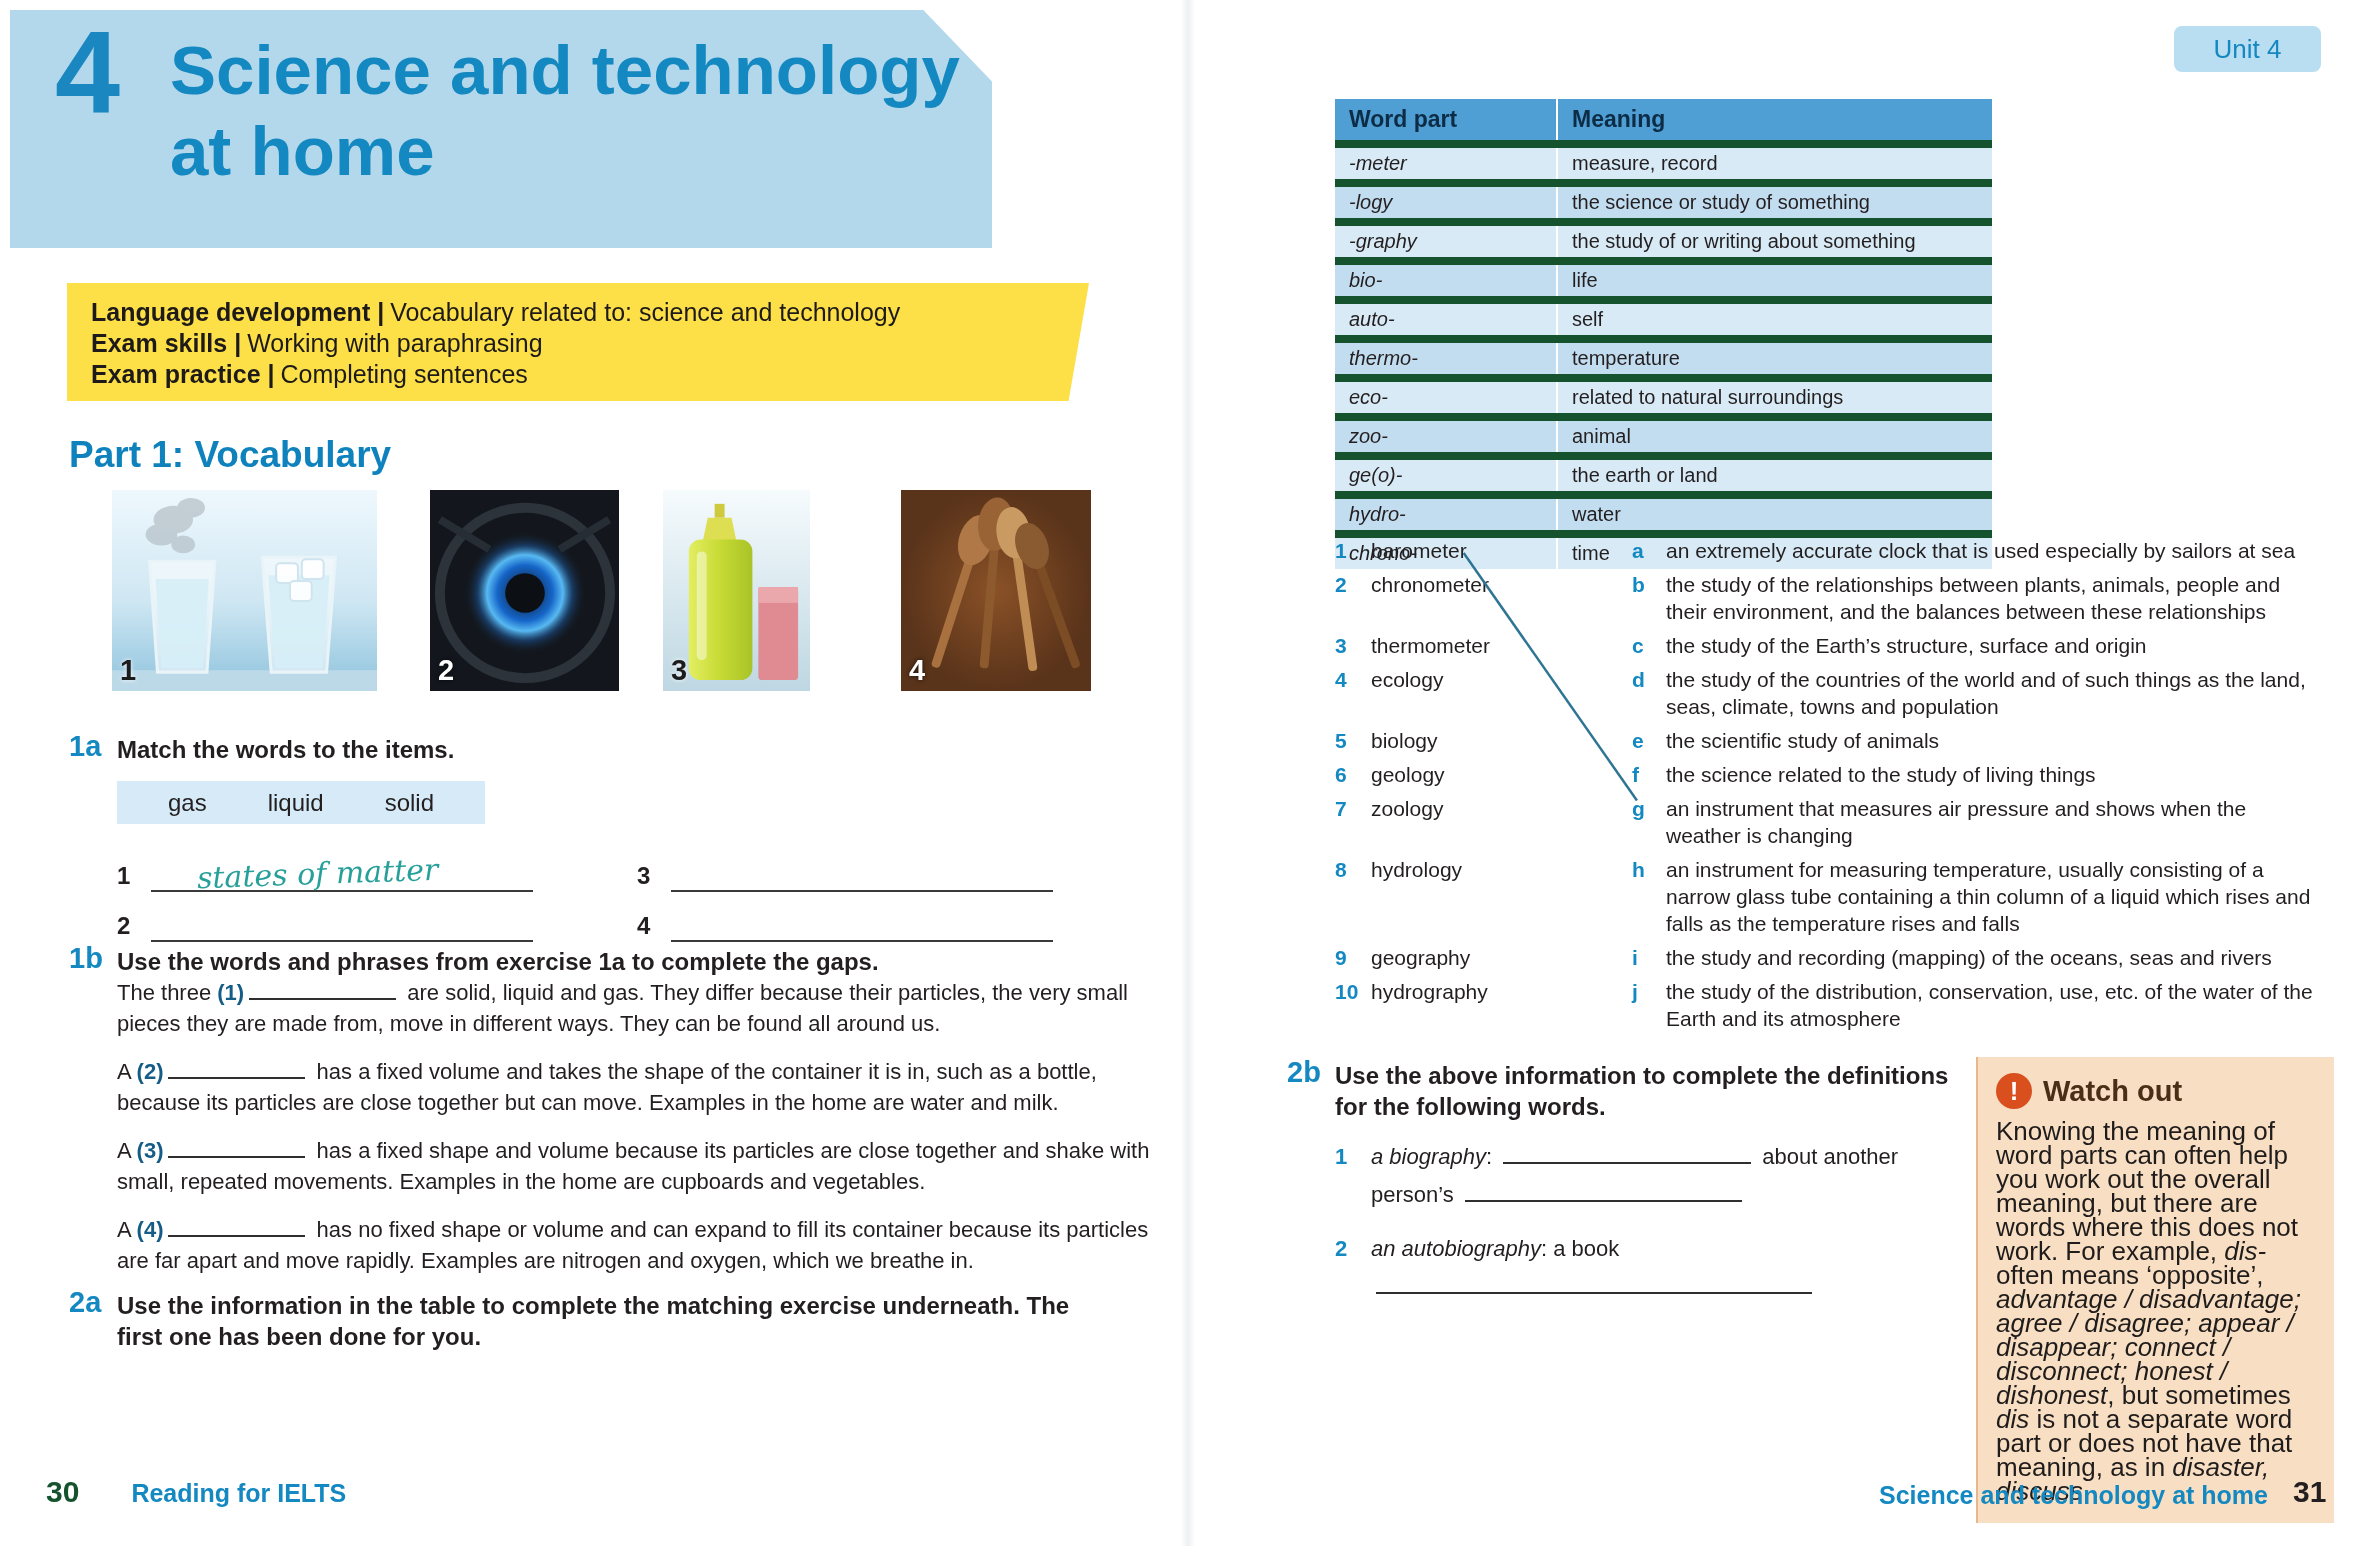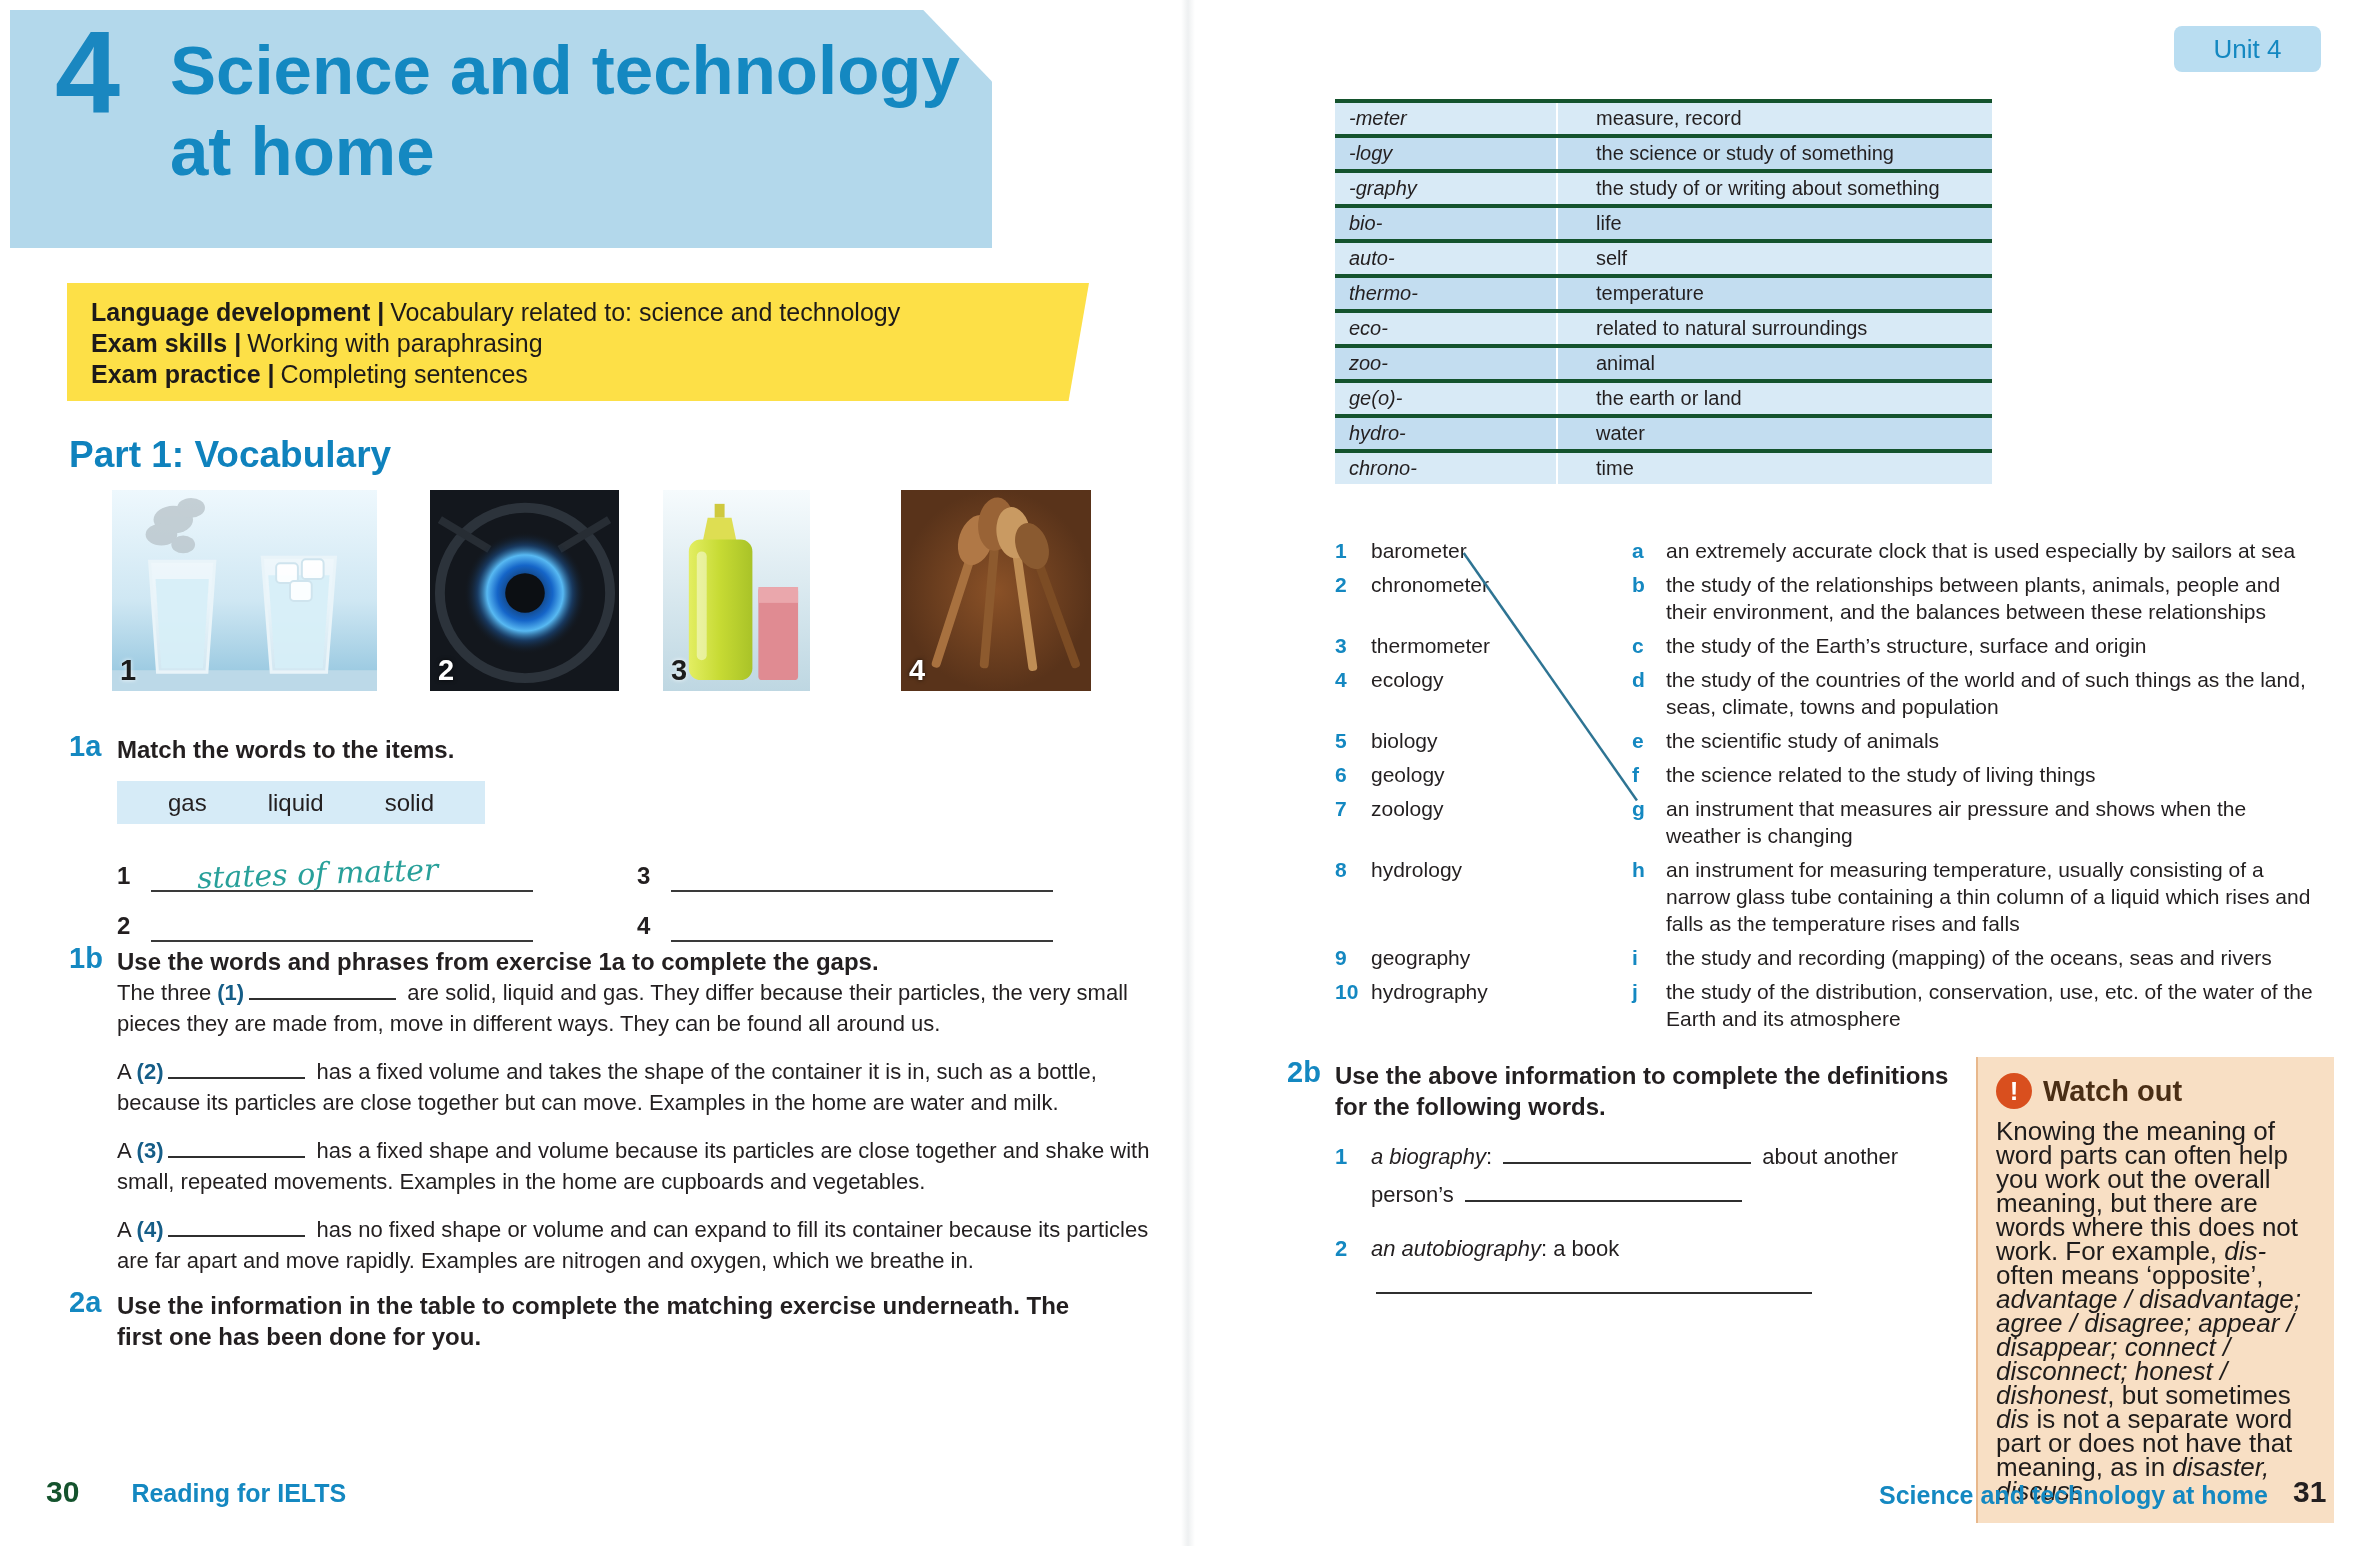--- a/index.html
+++ b/index.html
@@ -63,21 +63,21 @@
   
   .unit-tab{position:absolute;left:2174px;top:26px;width:147px;height:46px;background:#b9ddf1;
     border-radius:8px;display:flex;align-items:center;justify-content:center;
     font-size:26px;font-weight:normal;color:#1488c1;}
 
   .wp-table{position:absolute;left:1335px;top:99px;width:657px;font-size:20px;}
   .wp-head{display:flex;background:#4f9fd5;font-weight:bold;color:#0d2c45;font-size:23px;}
   .wp-head .wp-col1{border-right:2px solid #ffffff;}
   .wp-col1{width:223px;box-sizing:border-box;flex-shrink:0;padding:7px 14px;}
   .wp-col2{flex:1;padding:7px 14px;}
-  .wp-row{display:flex;border-top:4px solid #14532d;gap:24px;}
+  .wp-row{display:flex;border-top:8px solid #14532d;}
   .wp-row .wp-col1{border-right:2px solid #ffffff;font-style:italic;padding:4px 14px;}
   .wp-row .wp-col2{padding:4px 14px;}
   .wp-body .wp-row:nth-of-type(odd){background:#d8eaf6;}
   .wp-body .wp-row:nth-of-type(even){background:#c3ddf0;}
 
   .matching{position:absolute;left:1335px;top:537px;width:982px;font-size:21px;line-height:27px;}
   .match-line-svg{position:absolute;left:0;top:0;width:982px;height:515px;pointer-events:none;}
   .match-row{display:flex;margin-bottom:7px;}
   .match-term{width:297px;flex-shrink:0;display:flex;}
   .m-num{width:36px;flex-shrink:0;font-weight:bold;color:#1488c1;}
@@ -297,20 +297,24 @@
   </section>
 
   <div class="footer-left">
     <span class="pg-num">30</span>
     <span class="pg-label">Reading for IELTS</span>
   </div>
 
   <div class="unit-tab">Unit 4</div>
 
   <div class="wp-table">
+    <div class="wp-head">
+      <div class="wp-col1">Word part</div>
+      <div class="wp-col2">Meaning</div>
+    </div>
     <div class="wp-body">
 
         <div class="wp-row">
           <div class="wp-col1">-meter</div>
           <div class="wp-col2">measure, record</div>
         </div>
 
         <div class="wp-row">
           <div class="wp-col1">-logy</div>
           <div class="wp-col2">the science or study of something</div>

